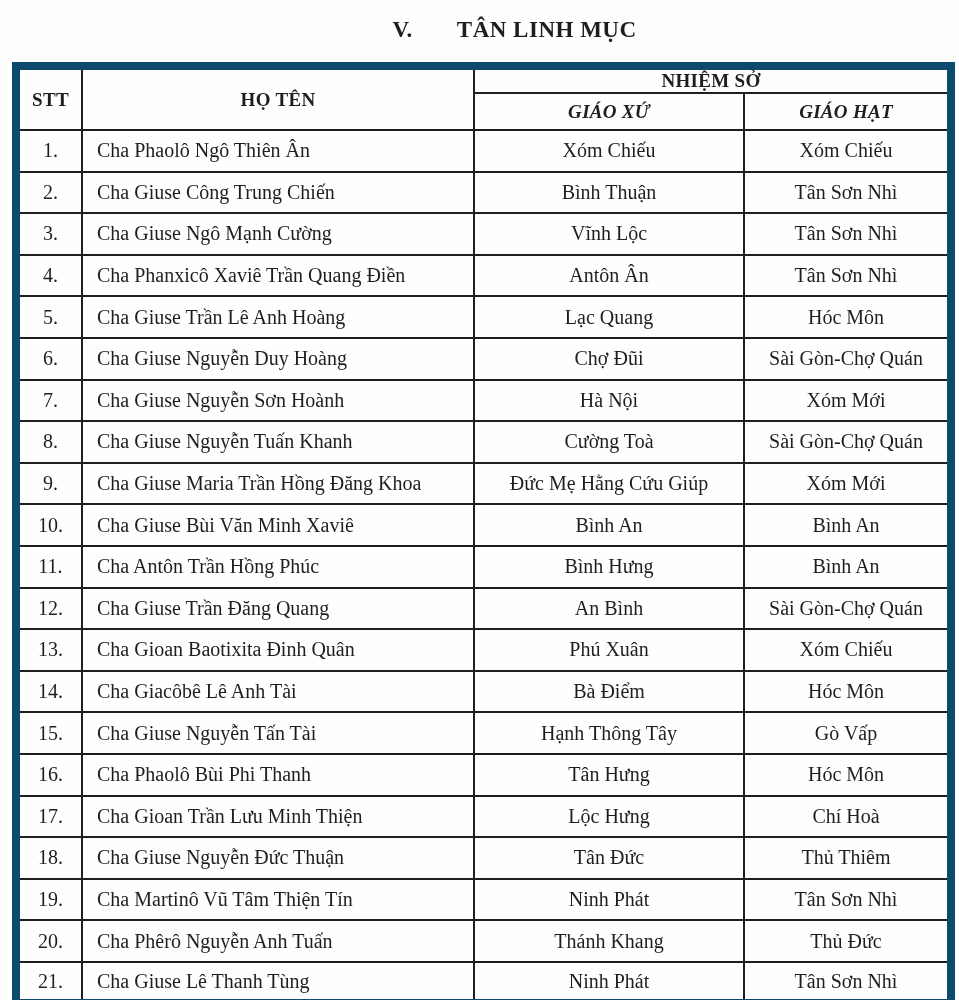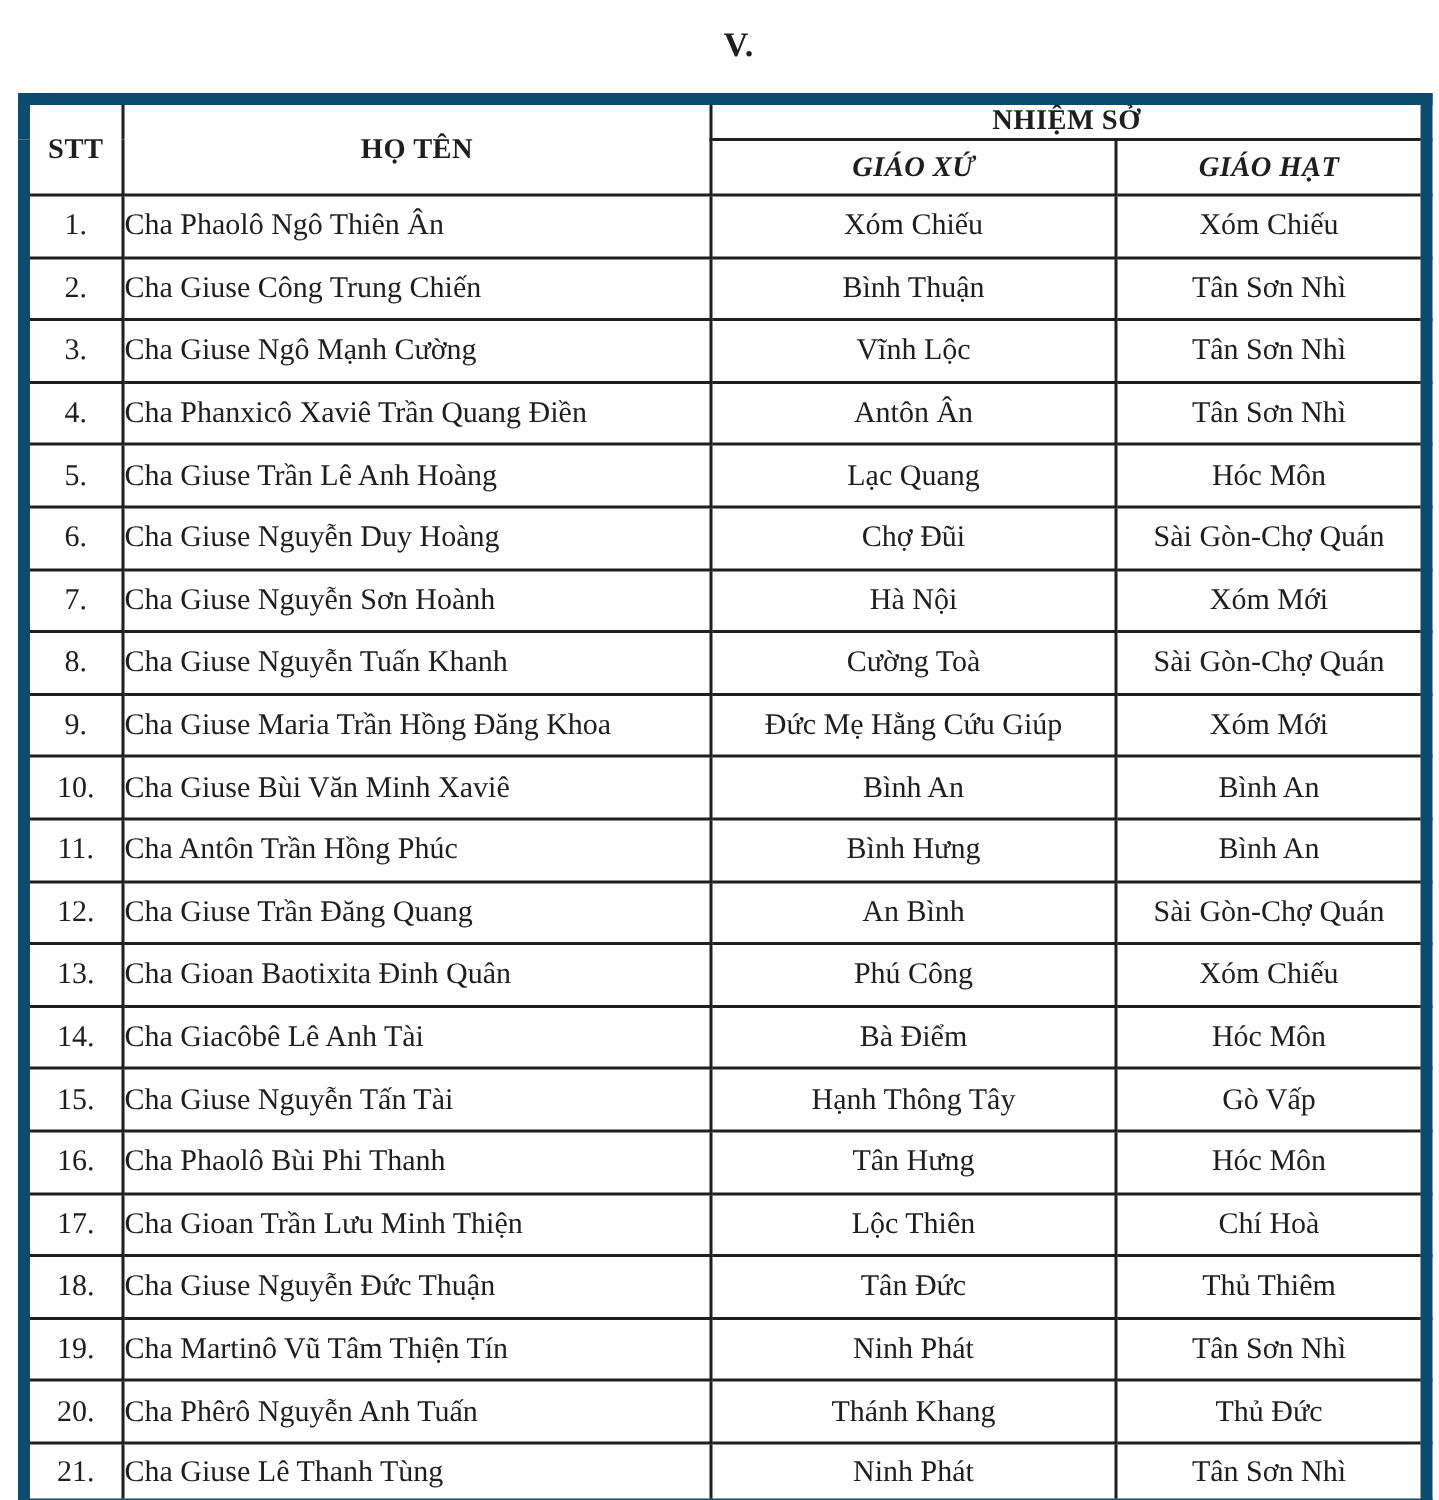--- a/index.html
+++ b/index.html
@@ -51,29 +51,31 @@
     font-weight: bold;
     font-size: 19px;
     letter-spacing: 0.3px;
   }
   tr.head-top    { height: 26px; }
   tr.head-bottom { height: 37px; font-style: italic; }
   tbody tr { height: 41.6px; }
   td { font-size: 20px; }
   td.col-name {
     text-align: left;
+    padding-left: 14px;
   }
 </style>
 </head>
 <body>
 
 <div class="page">
 
   <div class="title-row">
     <span class="title-numeral">V.</span>
+    <span class="title-text">TÂN LINH MỤC</span>
   </div>
 
   <table class="roster">
     <colgroup>
       <col class="c-stt">
       <col class="c-name">
       <col class="c-parish">
       <col class="c-deanery">
     </colgroup>
     <thead>
@@ -168,21 +170,21 @@
     <tr>
       <td class="col-stt">12.</td>
       <td class="col-name">Cha Giuse Trần Đăng Quang</td>
       <td class="col-parish">An Bình</td>
       <td class="col-deanery">Sài Gòn-Chợ Quán</td>
     </tr>
 
     <tr>
       <td class="col-stt">13.</td>
       <td class="col-name">Cha Gioan Baotixita Đinh Quân</td>
-      <td class="col-parish">Phú Công</td>
+      <td class="col-parish">Phú Xuân</td>
       <td class="col-deanery">Xóm Chiếu</td>
     </tr>
 
     <tr>
       <td class="col-stt">14.</td>
       <td class="col-name">Cha Giacôbê Lê Anh Tài</td>
       <td class="col-parish">Bà Điểm</td>
       <td class="col-deanery">Hóc Môn</td>
     </tr>
 
@@ -196,21 +198,21 @@
     <tr>
       <td class="col-stt">16.</td>
       <td class="col-name">Cha Phaolô Bùi Phi Thanh</td>
       <td class="col-parish">Tân Hưng</td>
       <td class="col-deanery">Hóc Môn</td>
     </tr>
 
     <tr>
       <td class="col-stt">17.</td>
       <td class="col-name">Cha Gioan Trần Lưu Minh Thiện</td>
-      <td class="col-parish">Lộc Thiên</td>
+      <td class="col-parish">Lộc Hưng</td>
       <td class="col-deanery">Chí Hoà</td>
     </tr>
 
     <tr>
       <td class="col-stt">18.</td>
       <td class="col-name">Cha Giuse Nguyễn Đức Thuận</td>
       <td class="col-parish">Tân Đức</td>
       <td class="col-deanery">Thủ Thiêm</td>
     </tr>
 

